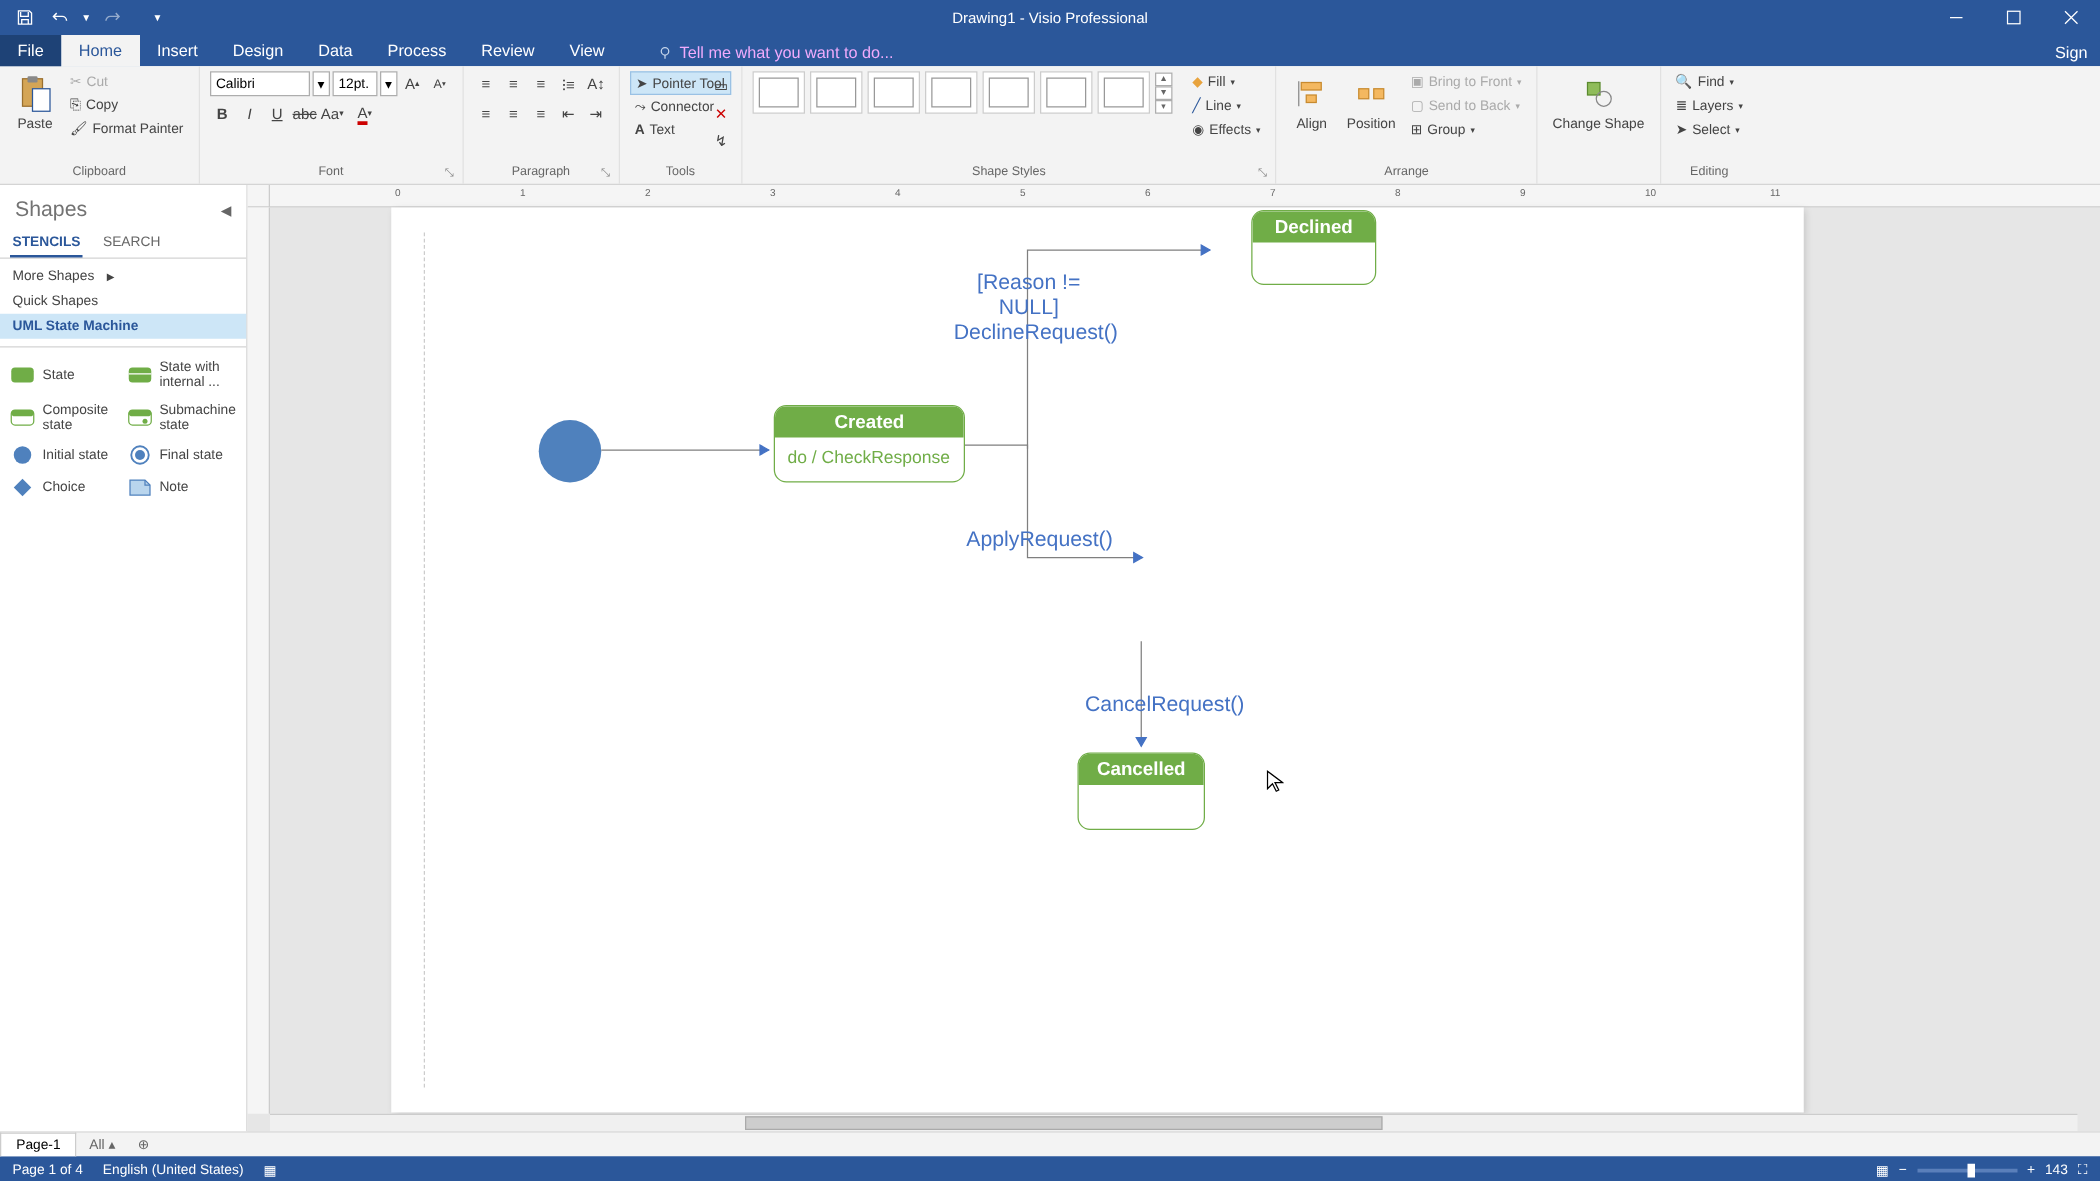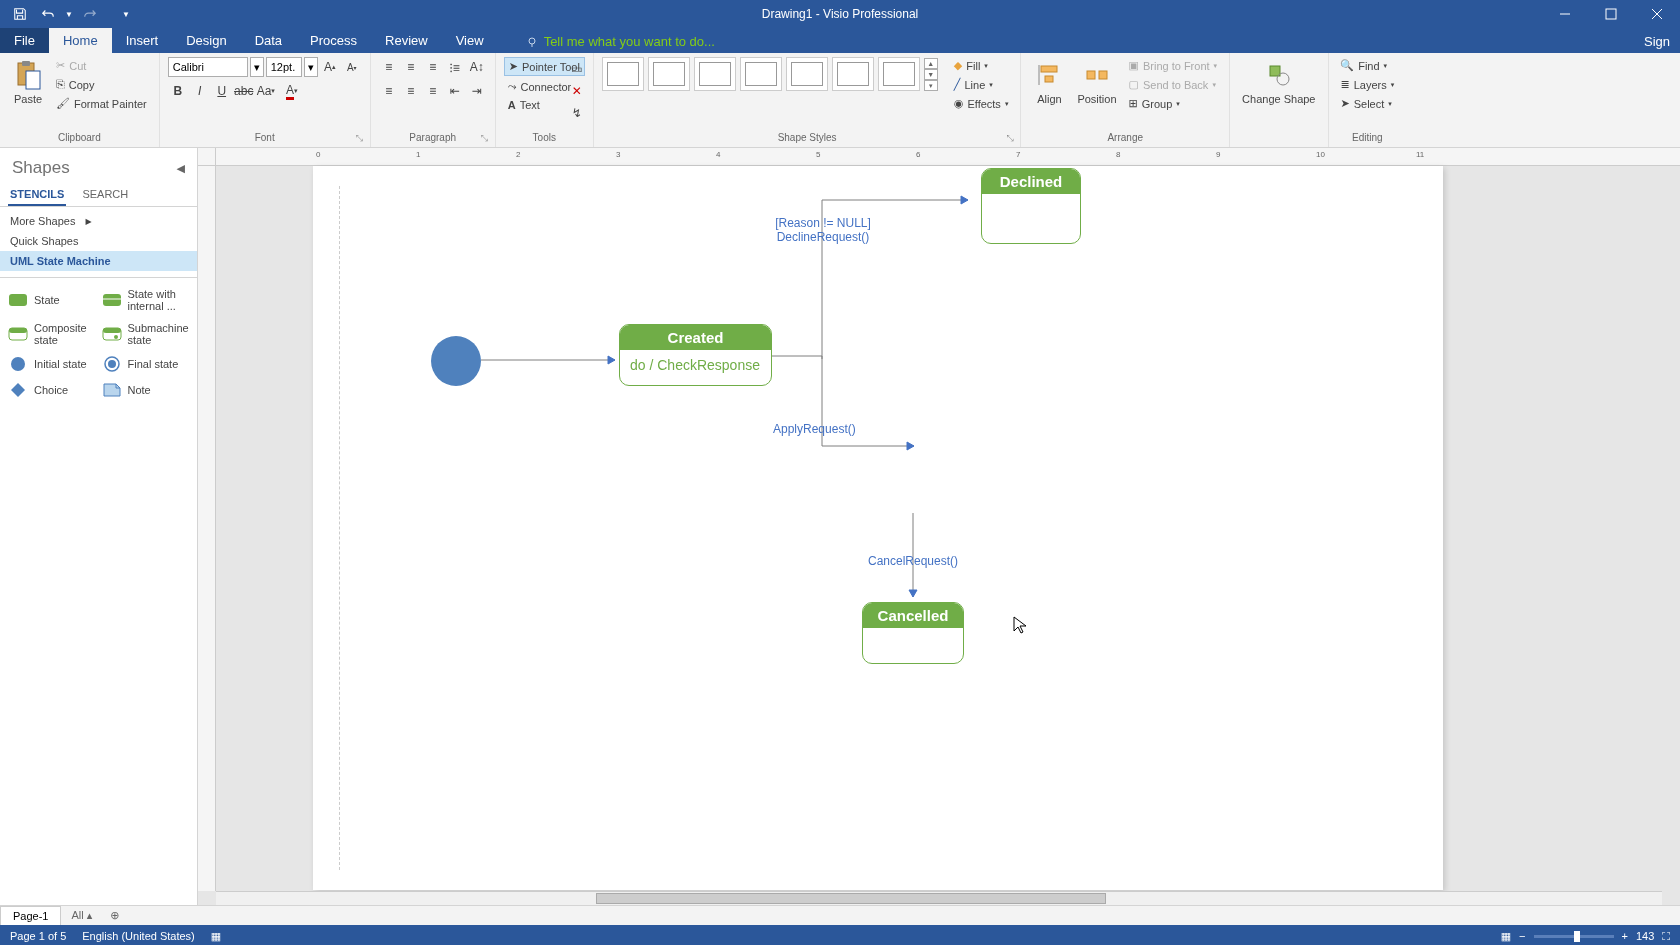--- a/index.html
+++ b/index.html
@@ -12,21 +12,21 @@
 .qat-btn svg { width: 14px; height: 14px; fill: #fff; }
 .title-center { position: absolute; left: 50%; transform: translateX(-50%); }
 .win-controls { margin-left: auto; display: flex; }
 .win-btn { width: 46px; height: 28px; display: flex; align-items: center; justify-content: center; cursor: pointer; }
 
 
 .menubar { background: #2b579a; height: 25px; display: flex; align-items: flex-end; color: #fff; font-size: 13px; }
 .menu-tab { padding: 5px 14px; cursor: pointer; }
 .menu-tab.file { background: #1e4276; }
 .menu-tab.active { background: #f3f3f3; color: #2b579a; }
-.tellme { margin-left: 20px; color: #84cc16; display: flex; align-items: center; gap: 6px; padding: 4px 8px; }
+.tellme { margin-left: 20px; color: #f0abfc; display: flex; align-items: center; gap: 6px; padding: 4px 8px; }
 .signin { margin-left: auto; padding: 4px 10px; }
 
 
 .ribbon { background: #f3f3f3; height: 95px; border-bottom: 1px solid #d4d4d4; display: flex; }
 .ribbon-group { border-right: 1px solid #e1e1e1; padding: 4px 8px 2px; display: flex; flex-direction: column; justify-content: space-between; position: relative; }
 .ribbon-group-label { font-size: 10px; color: #666; text-align: center; padding-bottom: 2px; }
 .ribbon-content { flex: 1; display: flex; align-items: flex-start; gap: 4px; }
 .ribbon-btn-lg { display: flex; flex-direction: column; align-items: center; gap: 2px; font-size: 11px; color: #444; cursor: pointer; padding: 2px 4px; }
 .ribbon-btn-lg .icon { width: 32px; height: 32px; display: flex; align-items: center; justify-content: center; }
 .ribbon-stack { display: flex; flex-direction: column; gap: 2px; }
@@ -72,21 +72,21 @@
 .ruler-corner { position: absolute; top: 0; left: 0; width: 18px; height: 18px; background: #f5f5f5; border-right: 1px solid #ccc; border-bottom: 1px solid #ccc; }
 .page { position: absolute; top: 18px; left: 115px; width: 1130px; height: 724px; background: #fff; box-shadow: 2px 2px 6px rgba(0,0,0,0.15); }
 
 
 .state-box { position: absolute; border: 1.5px solid #70ad47; border-radius: 10px; background: #fff; overflow: hidden; }
 .state-header { background: #70ad47; color: #fff; text-align: center; font-weight: 600; padding: 4px 8px; font-size: 15px; }
 .state-body { padding: 6px 10px; color: #70ad47; font-size: 14px; line-height: 1.4; }
 .composite { position: absolute; border: 1.5px solid #70ad47; border-radius: 20px; background: #fff; }
 .composite-header { background: #70ad47; color: #fff; text-align: center; font-weight: 600; padding: 6px; font-size: 15px; border-radius: 18px 18px 0 0; }
 .initial-state { position: absolute; width: 50px; height: 50px; border-radius: 50%; background: #4f81bd; }
-.conn-label { position: absolute; font-size: 12px; color: #4472c4; text-align: center; }
+.conn-label { position: absolute; font-size: 17px; color: #4472c4; text-align: center; }
 .svg-conn { position: absolute; overflow: visible; }
 .svg-conn line, .svg-conn path { stroke: #7f7f7f; stroke-width: 1; fill: none; }
 .svg-conn .arrow { fill: #4472c4; stroke: #4472c4; }
 
 .cursor { position: absolute; }
 
 
 .canvas-scroll-h { position: absolute; bottom: 0; left: 18px; right: 18px; height: 14px; background: #f0f0f0; border-top: 1px solid #ccc; }
 .page-tabs { background: #f3f3f3; height: 20px; border-top: 1px solid #d4d4d4; display: flex; align-items: center; font-size: 11px; gap: 2px; }
 .page-tab { background: #fff; border: 1px solid #ccc; border-bottom: none; padding: 3px 12px; cursor: pointer; }
@@ -496,21 +496,21 @@
       <span class="tick" style="left:1000px">9</span>
       <span class="tick" style="left:1100px">10</span>
       <span class="tick" style="left:1200px">11</span>
     </div>
     <div class="ruler-v"></div>
 
     <div class="page">
 
       <div style="position:absolute;left:26px;top:20px;bottom:20px;width:0;border-left:1px dashed #ccc"></div>
 
-      <div class="state-box" style="left:668px;top:2px;width:100px;height:76px">
+      <div class="state-box" style="left:688px;top:2px;width:100px;height:60px">
         <div class="state-header">Declined</div>
         <div class="state-body"></div>
       </div>
 
       <svg class="svg-conn" style="left:509px;top:30px;width:152px;height:170px">
         <path d="M0 163 L0 4 L146 4"></path>
         <path class="arrow" d="M146 4 l-7 -4 v8 z"></path>
       </svg>
       <div class="conn-label" style="left:450px;top:50px;width:120px">
         <div>[Reason != NULL]</div>
@@ -561,21 +561,21 @@
   </div>
 </div>
 
 <div class="page-tabs">
   <div class="page-tab">Page-1</div>
   <div class="page-tab-ctrl"><span>All</span> ▴</div>
   <div class="page-tab-ctrl">⊕</div>
 </div>
 
 <div class="statusbar">
-  <span>Page 1 of 5</span>
+  <span>Page 1 of 4</span>
   <span>English (United States)</span>
   <span>▦</span>
   <div class="right">
     <span>▦</span>
     <span>−</span>
     <div class="zoom-slider"></div>
     <span>+</span>
     <span>143</span>
     <span>⛶</span>
   </div>

